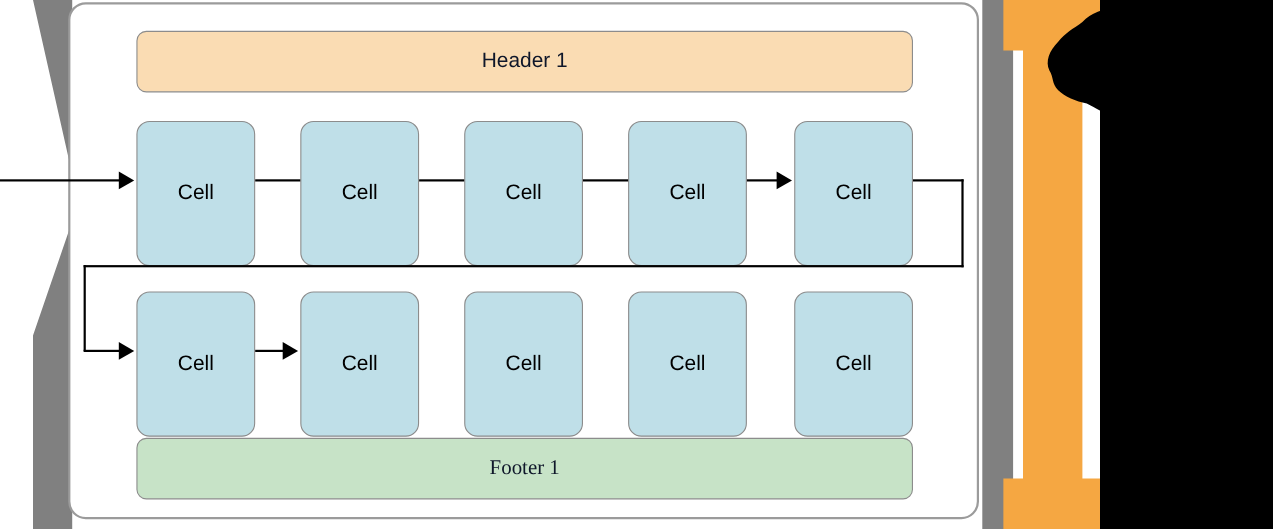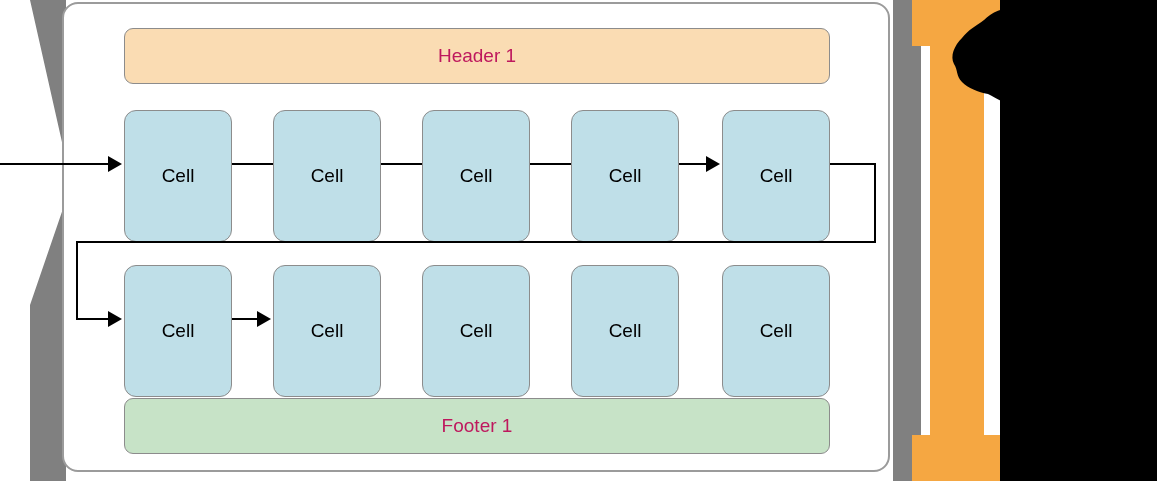--- a/index.html
+++ b/index.html
@@ -26,24 +26,24 @@
     position:absolute;left:62px;top:2px;width:828px;height:470px;
     background:#ffffff;border:2px solid #9b9b9b;border-radius:16px;
     box-sizing:border-box;
   }
 
   
   .bar{
     position:absolute;left:124px;width:706px;height:56px;
     border:1px solid #8c8c8c;border-radius:9px;box-sizing:border-box;
     display:flex;align-items:center;justify-content:center;
-    font-size:19px;color:#be185d;
+    font-size:19px;color:#0f172a;
   }
   .bar-header{top:28px;background:#fadcb3;}
-  .bar-footer{top:398px;background:#c7e3c7;}
+  .bar-footer{top:398px;background:#c7e3c7;font-family:Liberation Serif, serif;}
 
   
   .cell{
     position:absolute;width:108px;height:132px;
     background:#bfdfe8;border:1px solid #8c8c8c;border-radius:12px;
     box-sizing:border-box;
     display:flex;align-items:center;justify-content:center;
     font-size:19px;color:#000;
   }
   .row1{top:110px;}

